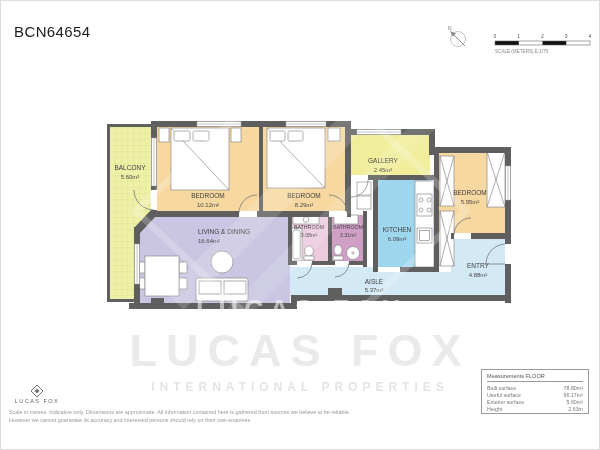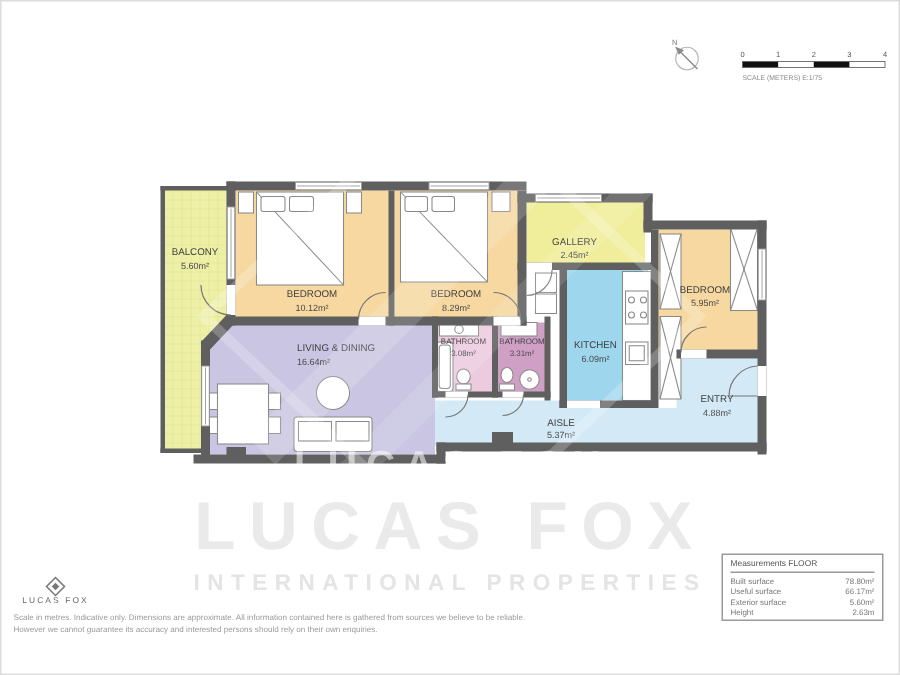--- a/index.html
+++ b/index.html
@@ -12,21 +12,21 @@
   #ref-title {
     left:13px; top:22px; font-size:15px; color:#1c1c1c; letter-spacing:0.4px;
   }
   #wm-brand {
     left:0; right:0; top:324px; text-align:center;
     font-size:45px; font-weight:bold; letter-spacing:9px;
     color:#eaeaea; white-space:nowrap;
   }
   #wm-tagline {
     left:0; right:0; top:379px; text-align:center;
-    font-size:15px; font-weight:bold; letter-spacing:5px;
+    font-size:12px; font-weight:bold; letter-spacing:5px;
     color:#e4e4e4; white-space:nowrap;
   }
   #footer-logo-text {
     left:12px; top:397px; width:48px; text-align:center;
     font-size:5.6px; letter-spacing:1.4px; color:#666;
   }
   .disclaimer {
     left:8px; font-size:5.4px; color:#9a9a9a; white-space:nowrap;
   }
   #disc1 { top:408px; }
@@ -53,20 +53,21 @@
   .furnl { stroke:#8a8a8a; stroke-width:0.7; fill:none; }
   .doorarc { stroke:#777; stroke-width:0.8; fill:none; }
   .winline { stroke:#9a9a9a; stroke-width:0.6; fill:none; }
   .winbox  { fill:#ffffff; stroke:#9a9a9a; stroke-width:0.6; }
 </style>
 </head>
 <body>
 
 <div id="page">
 
+  <div id="ref-title" class="abs">BCN64654</div>
 
   <svg class="abs" style="left:440px; top:18px;" width="156" height="46" viewBox="0 0 156 46">
     <g>
       <circle cx="17" cy="20" r="7.5" fill="none" stroke="#b5b5b5" stroke-width="0.8"></circle>
       <line x1="24" y1="27" x2="11" y2="14" stroke="#8a8a8a" stroke-width="1"></line>
       <path d="M9 12 L15 14.5 L11.5 17.5 Z" fill="#8a8a8a"></path>
       <text x="7" y="11" font-size="5" fill="#777">N</text>
     </g>
     <g>
       <text x="54" y="19" font-size="5" fill="#555" text-anchor="middle">0</text>

